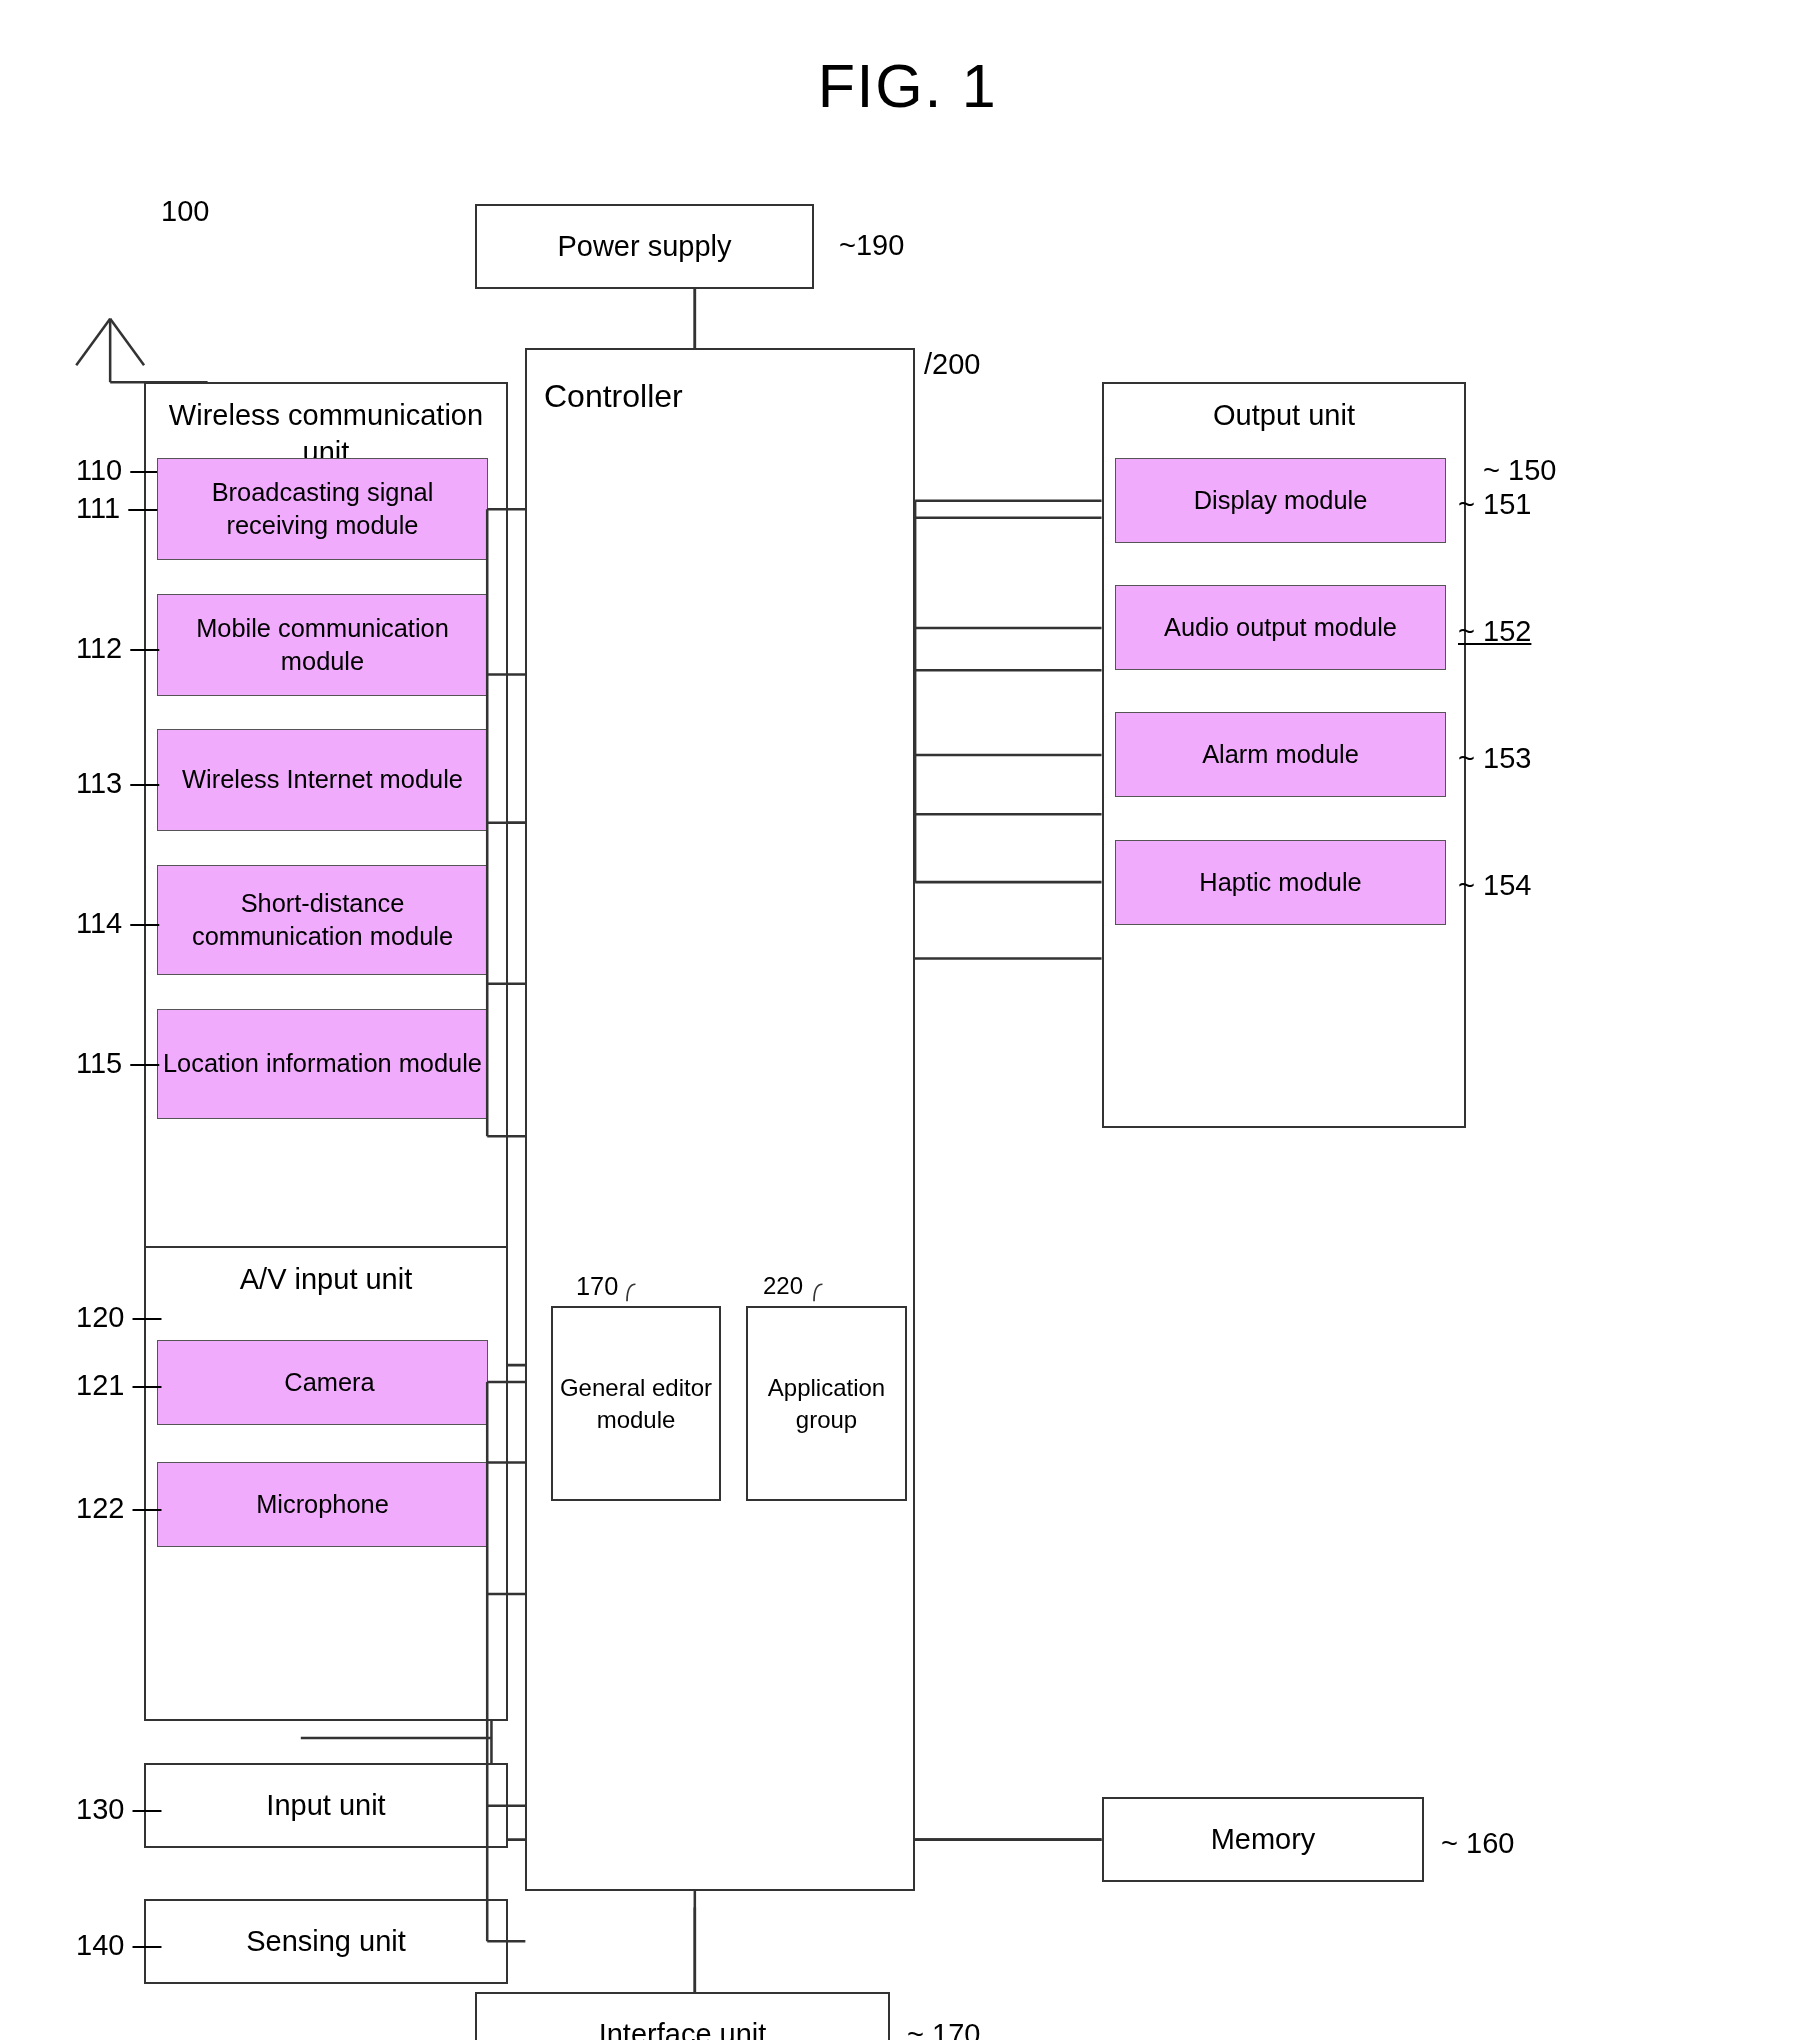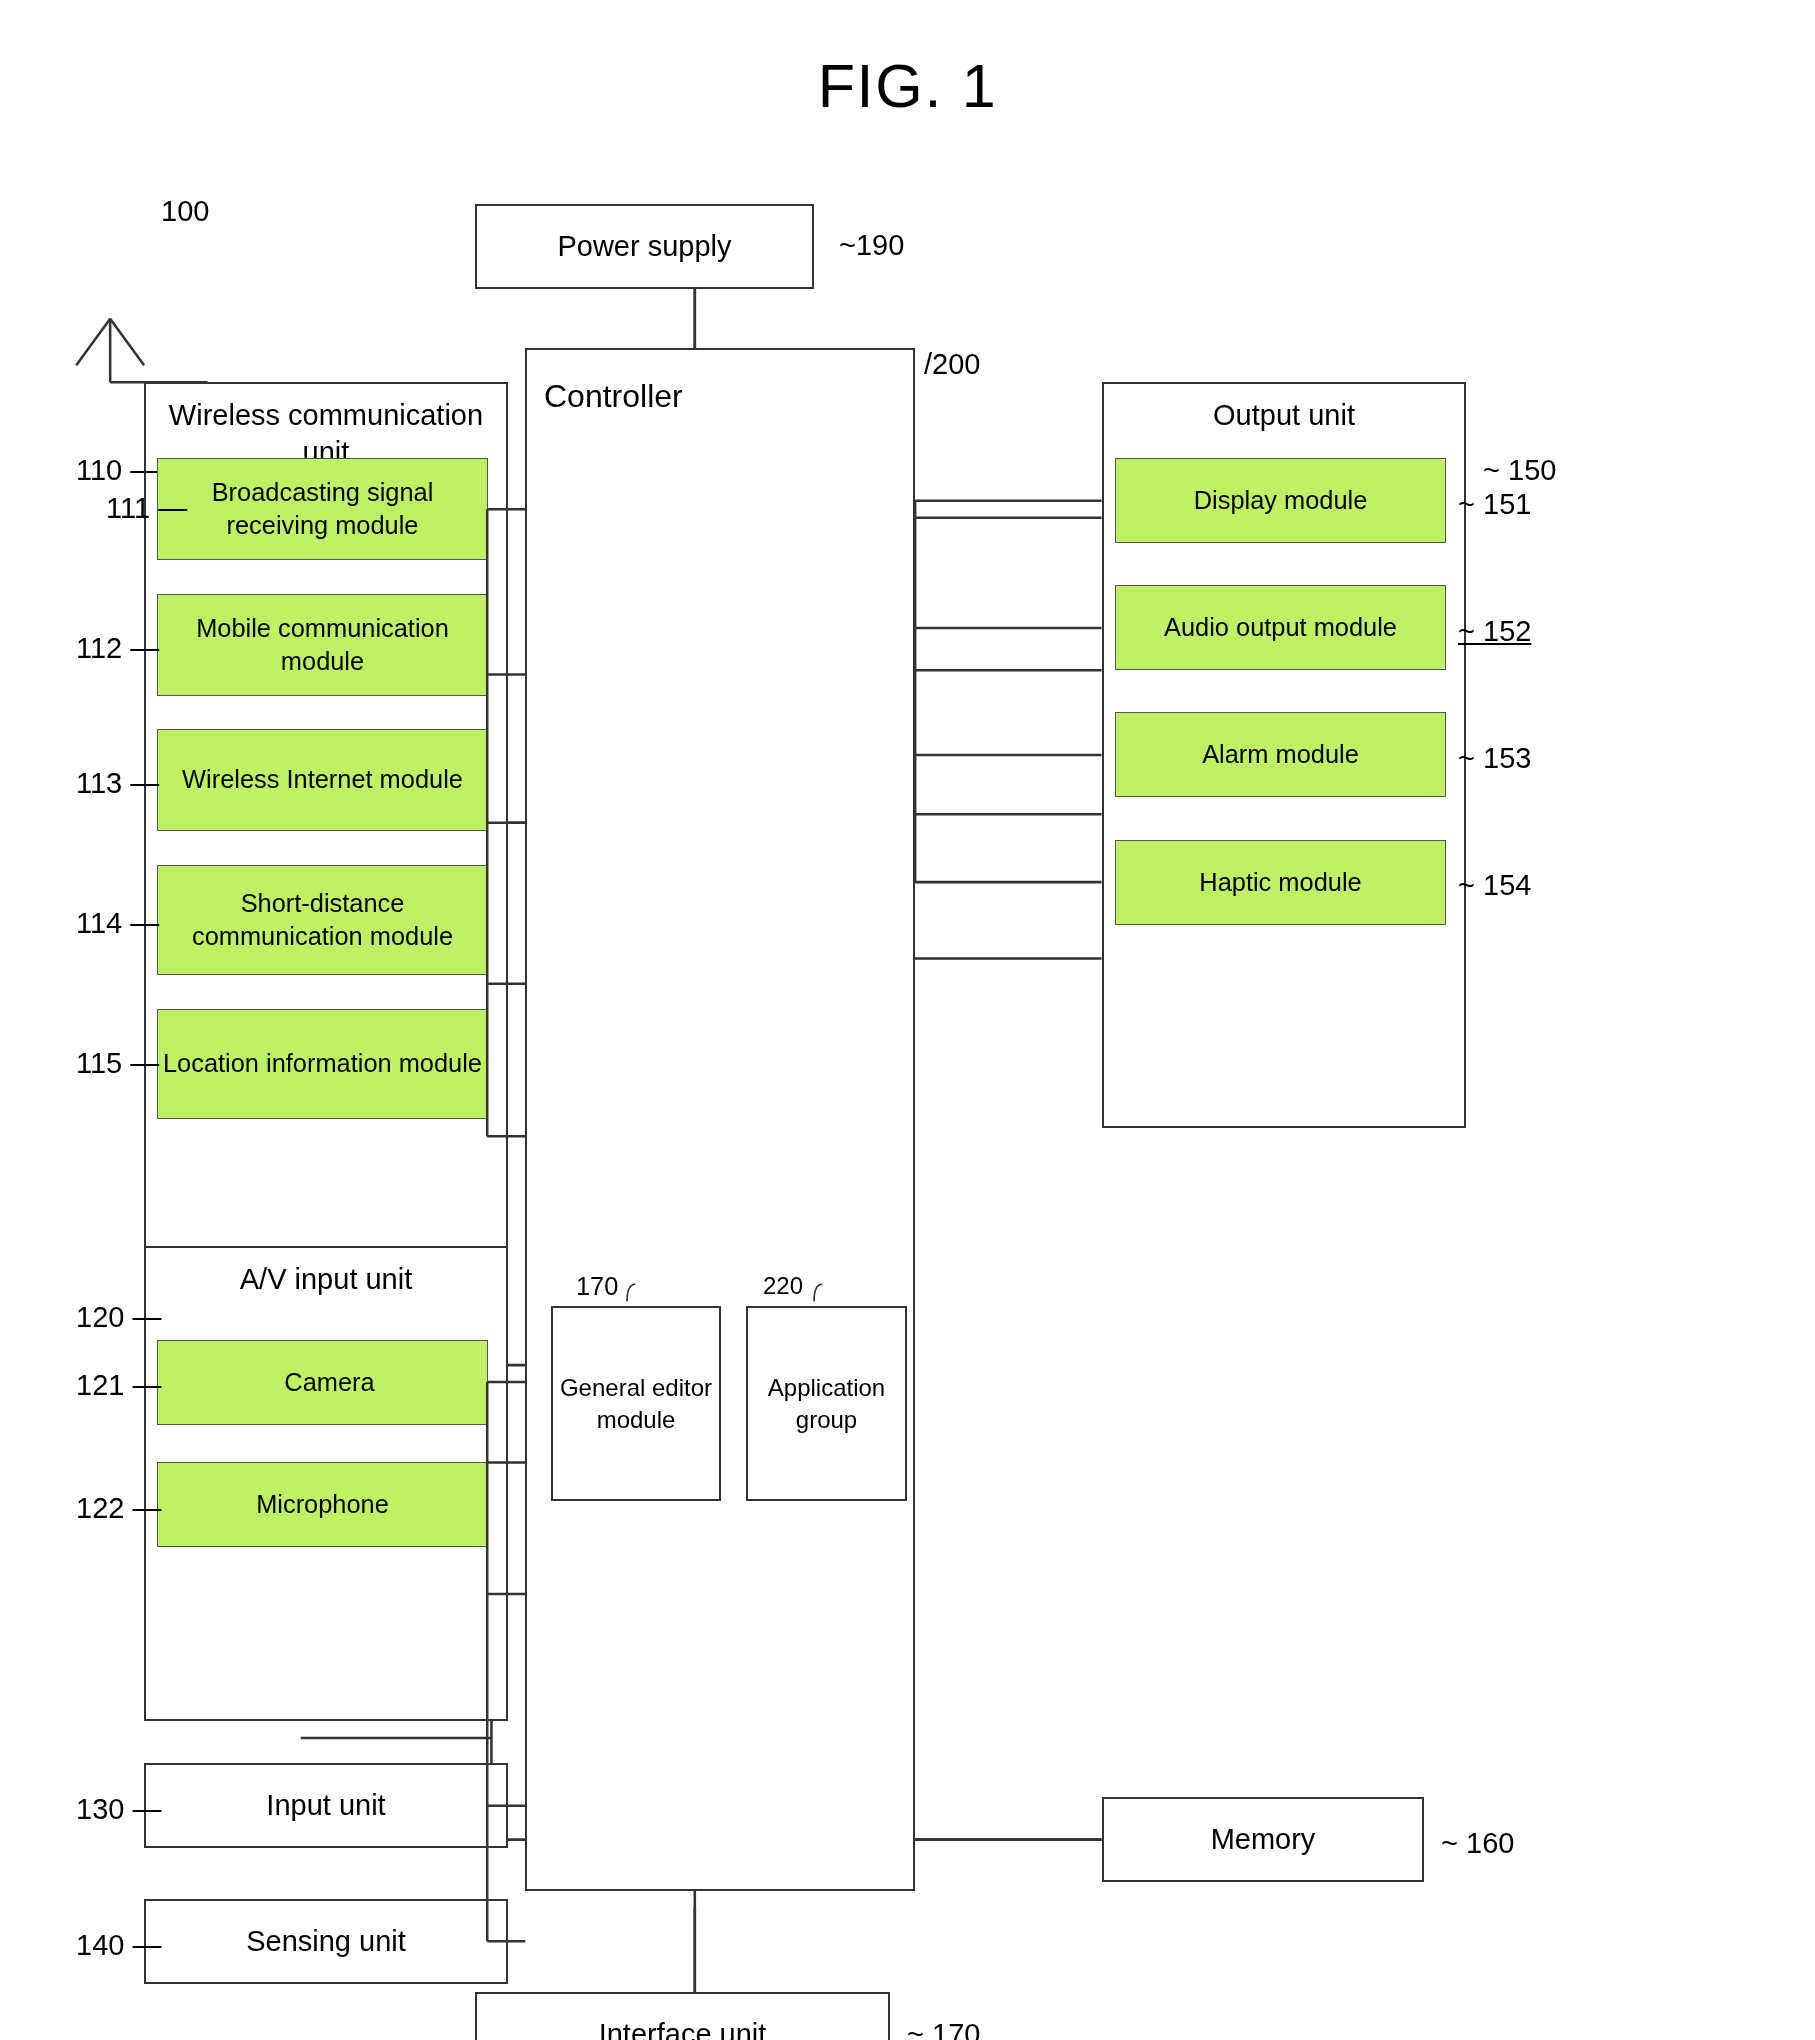--- a/index.html
+++ b/index.html
@@ -37,21 +37,21 @@
       align-items: center;
       justify-content: center;
       text-align: center;
       font-size: 29px;
       line-height: 1.3;
     }
 
     .box-inner {
       position: absolute;
       border: 1.7px solid #555;
-      background: #bef264;
+      background: #f0abfc;
       display: flex;
       align-items: center;
       justify-content: center;
       text-align: center;
       font-size: 25.4px;
       line-height: 1.3;
     }
 
     
     .ref-label {
@@ -164,21 +164,21 @@
   <div class="box" style="top:229px; left:144px; width:364px; height:932px; font-size:29px; align-items:flex-start; padding:12.7px 12.7px 0 12.7px; justify-content:flex-start;">
     <span style="text-align:center; width:100%;">Wireless
 communication unit</span>
   </div>
   <div class="ref-label" style="top:301px; left:76px;"><span>110</span> —</div>
 
   <div class="box-inner" style="top:305px; left:157px; width:331px; height:102px;">
     <span>Broadcasting signal
 receiving module</span>
   </div>
-  <div class="ref-label" style="top:339px; left:76px;margin-left:30px;"><span>111</span> —</div>
+  <div class="ref-label" style="top:339px; left:76px;"><span>111</span> —</div>
 
   <div class="box-inner" style="top:441px; left:157px; width:331px; height:102px;">
     <span>Mobile
 communication module</span>
   </div>
   <div class="ref-label" style="top:479px; left:76px;"><span>112</span> —</div>
 
   <div class="box-inner" style="top:576px; left:157px; width:331px; height:102px;">
     <span>Wireless
 Internet module</span>

